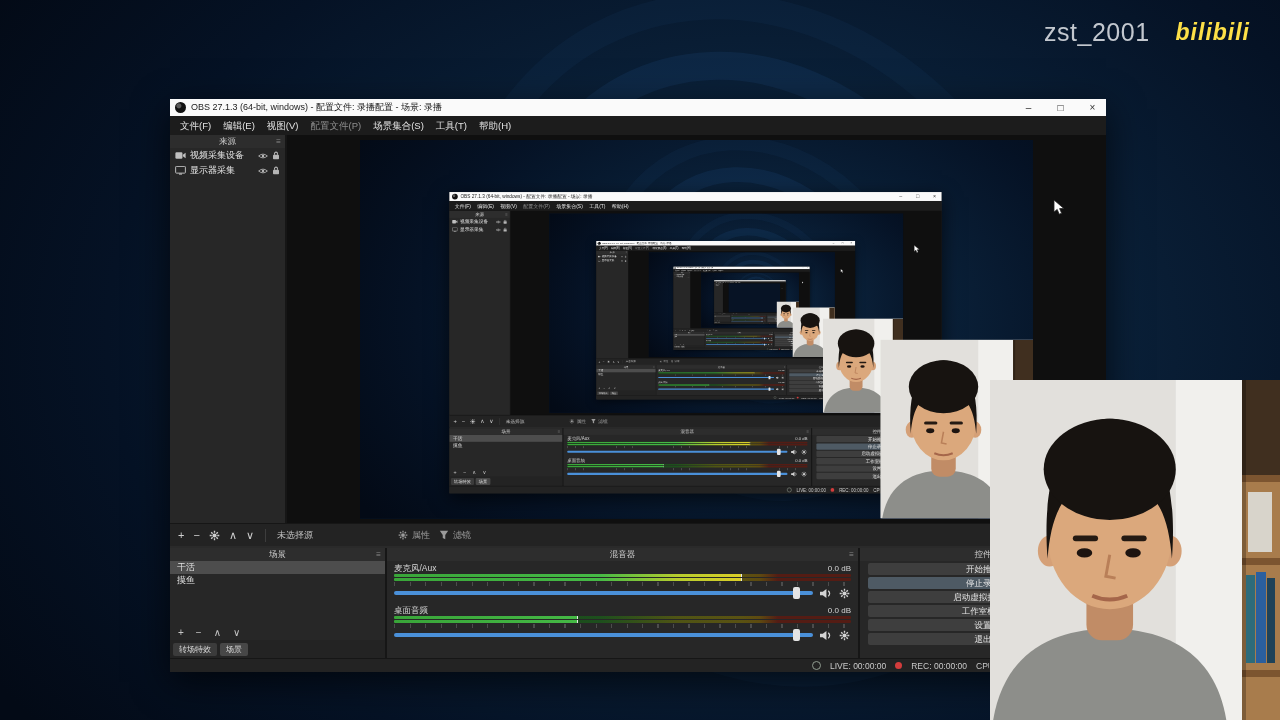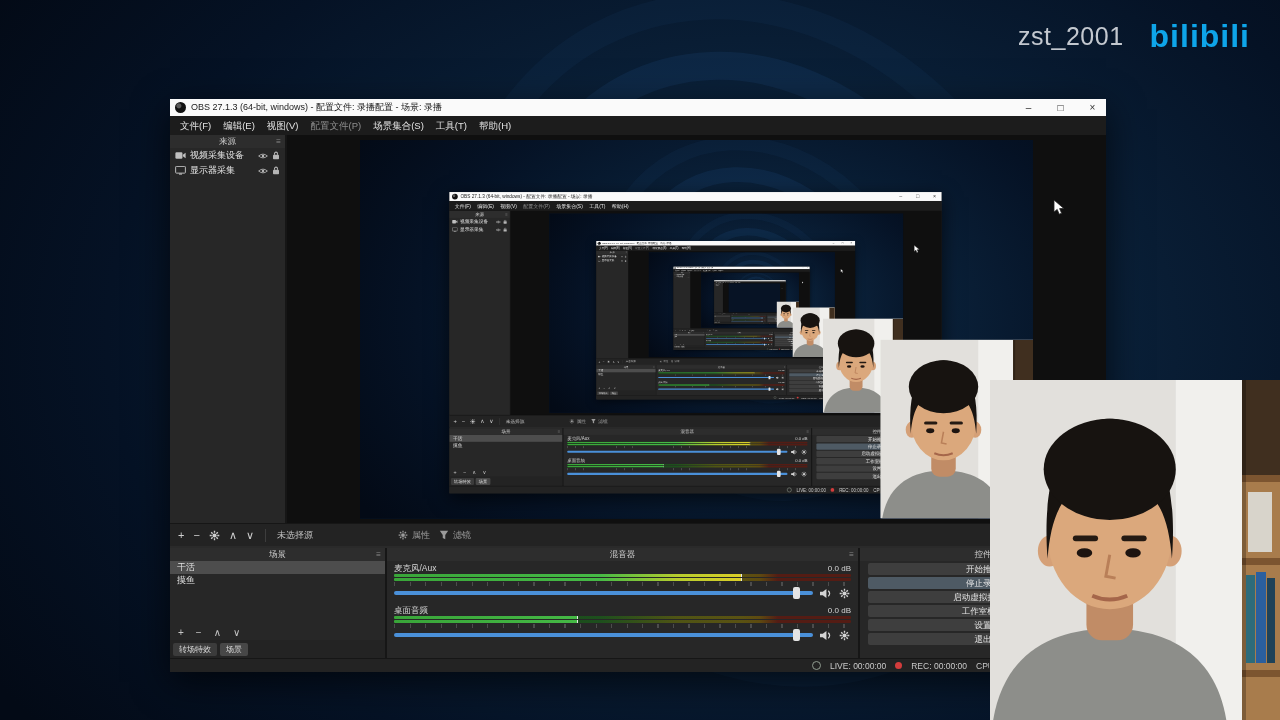--- a/index.html
+++ b/index.html
@@ -94,21 +94,21 @@
   .cursor{position:absolute;left:1053px;top:199px;width:12px;height:18px;}
 
   
   .webcam{position:absolute;left:990px;top:380px;width:290px;height:340px;background:#e6e4e0;overflow:hidden;}
   .face-svg{position:absolute;left:0;top:0;width:100%;height:100%;}
   .shelf{position:absolute;right:0;top:0;width:38px;height:100%;}
 
   
   .watermark{position:absolute;top:18px;right:30px;display:flex;align-items:center;gap:26px;}
   .wm-user{font-size:25px;color:#c3c8cf;letter-spacing:.5px;}
-  .wm-brand{font-size:32px;font-weight:800;color:#0ea5e9;letter-spacing:1px;}
+  .wm-brand{font-size:23px;font-weight:800;color:#fde047;letter-spacing:1px;font-style:italic;}
 </style>
 </head>
 <body>
 
 <svg width="0" height="0" style="position:absolute">
   <defs>
     <symbol id="bloom-sym" viewBox="0 0 760 760">
       <g transform="translate(380,380) rotate(-28)" fill="none">
         <ellipse rx="70" ry="100" stroke="#3f82c4" stroke-width="22" opacity="0.50"></ellipse>
         <ellipse rx="120" ry="160" stroke="#346fae" stroke-width="26" opacity="0.42"></ellipse>

